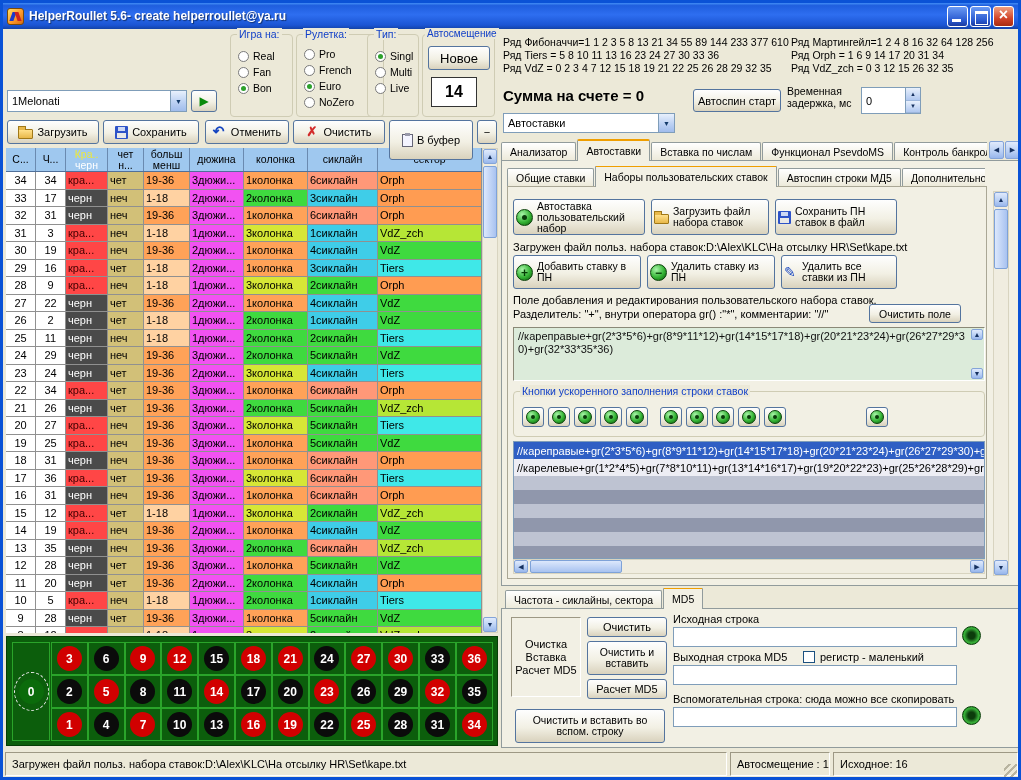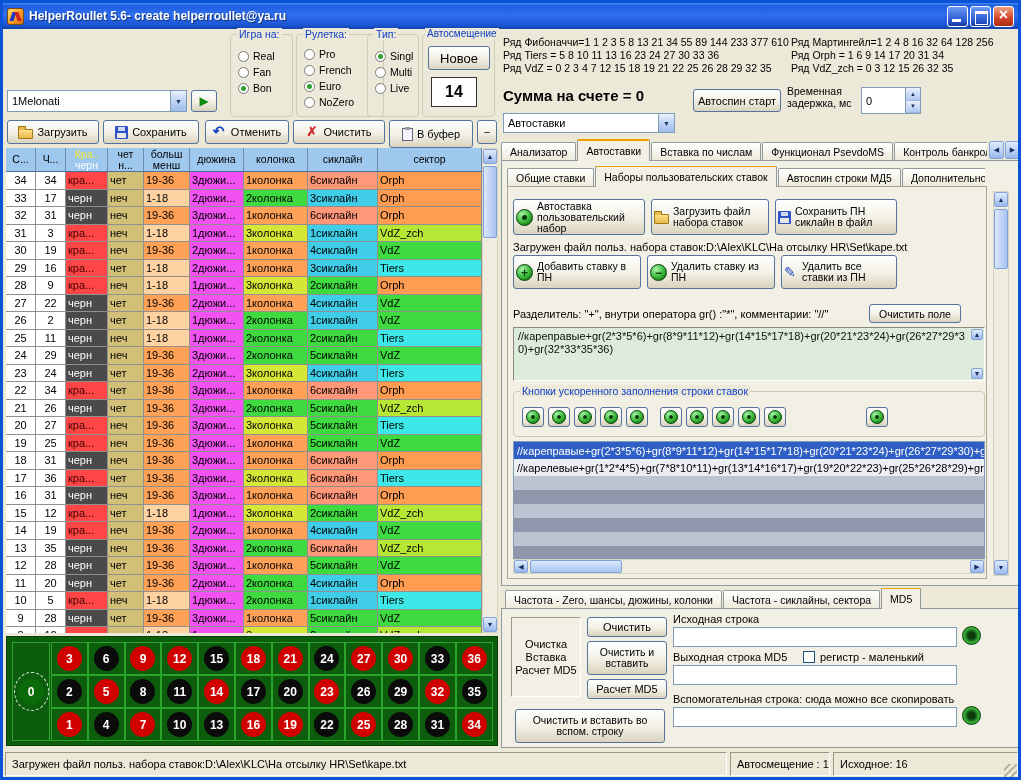--- a/index.html
+++ b/index.html
@@ -715,38 +715,39 @@
   <div class="btn" style="left:510px;top:196px;width:132px;height:36px">
     <span class="led led-rec"></span>
     <span class="btxt">Автоставка пользовательский набор</span>
   </div>
   <div class="btn" style="left:648px;top:196px;width:118px;height:36px">
     <span class="ic ic-open"></span>
     <span class="btxt">Загрузить файл набора ставок</span>
   </div>
   <div class="btn" style="left:772px;top:196px;width:122px;height:36px">
     <span class="ic ic-save"></span>
-    <span class="btxt">Сохранить ПН сиклайн в файл</span>
+    <span class="btxt">Сохранить ПН ставок в файл</span>
   </div>
 
   <span class="label" style="left:510px;top:238px">Загружен файл польз. набора ставок:D:\Alex\KLC\На отсылку HR\Set\kape.txt</span>
 
   <div class="btn" style="left:510px;top:252px;width:128px;height:34px">
     <span class="led led-plus"></span>
     <span class="btxt">Добавить ставку в ПН</span>
   </div>
   <div class="btn" style="left:644px;top:252px;width:128px;height:34px">
     <span class="led led-minus"></span>
     <span class="btxt">Удалить ставку из ПН</span>
   </div>
   <div class="btn" style="left:778px;top:252px;width:116px;height:34px">
     <span class="ic ic-edit"></span>
     <span class="btxt">Удалить все ставки из ПН</span>
   </div>
 
+  <span class="label" style="left:510px;top:291px">Поле добавления и редактирования пользовательского набора ставок.</span>
   <span class="label" style="left:510px;top:305px">Разделитель: "+", внутри оператора gr() :"*", комментарии: "//"</span>
   <div class="btn" style="left:866px;top:301px;width:92px;height:19px;font-size:10.5px">Очистить поле</div>
 
   <div class="field">//кареправые+gr(2*3*5*6)+gr(8*9*11*12)+gr(14*15*17*18)+gr(20*21*23*24)+gr(26*27*29*30)+gr(32*33*35*36)</div>
   <span class="sbtn ar-up" style="left:968px;top:326px;width:12px;height:11px"></span>
   <span class="sbtn ar-dn" style="left:968px;top:365px;width:12px;height:11px"></span>
 
   <div id="quick-grp" class="grp" style="left:510px;top:388px;width:472px;height:46px">
     <span class="grp-title">Кнопки ускоренного заполнения строки ставок</span>
   <div class="qbtn" style="left: 8px; top: 15px;">
@@ -800,21 +801,20 @@
     <span class="sbtn ar-rt" style="right:0;top:0;width:14px;height:13px"></span>
   </div>
 
   <div class="vscroll" style="left:990px;top:188px;width:16px;height:385px">
     <span class="sbtn ar-up" style="left:0;top:0;width:14px;height:15px"></span>
     <span class="sthumb" style="left:0;top:17px;width:14px;height:60px"></span>
     <span class="sbtn ar-dn" style="left:0;bottom:0;width:14px;height:15px"></span>
   </div>
 
   <div id="freq-tabrow" class="tabrow" style="left:502px;top:585px;width:516px;height:21px">
-      <div class="tab">Частота - Zero, шансы, дюжины, колонки</div>
       <div class="tab">Частота - сиклайны, сектора</div>
       <div class="tab active">MD5</div>
     </div>
   <div class="panel" style="left:498px;top:605px;width:520px;height:140px"></div>
 
   <div class="sidebox" style="left:508px;top:614px;width:70px;height:80px">Очистка Вставка Расчет MD5</div>
   <div class="btn" style="left:584px;top:614px;width:80px;height:20px">Очистить</div>
   <div class="btn wrapbtn" style="left:584px;top:638px;width:80px;height:34px;white-space:normal;text-align:center;font-size:10.5px;line-height:11px">Очистить и вставить</div>
   <div class="btn" style="left:584px;top:676px;width:80px;height:20px">Расчет MD5</div>
   <div class="btn wrapbtn" style="left:512px;top:706px;width:150px;height:34px;white-space:normal;text-align:center;font-size:10.5px;line-height:11px">Очистить и вставить во вспом. строку</div>
@@ -848,20 +848,20 @@
       <span>Сохранить</span>
     </div>
     <div class="btn" style="left: 202px; top: 117px; width: 84px; height: 24px;">
       <span class="ic ic-undo"></span>
       <span>Отменить</span>
     </div>
     <div class="btn" style="left: 290px; top: 117px; width: 92px; height: 24px;">
       <span class="ic ic-erase"></span>
       <span>Очистить</span>
     </div>
-    <div class="btn" style="left: 386px; top: 117px; width: 84px; height: 28px;">
+    <div class="btn" style="left: 386px; top: 117px; width: 84px; height: 40px;">
       <span class="ic ic-copy"></span>
       <span>В буфер</span>
     </div>
     <div class="btn" style="left: 474px; top: 117px; width: 20px; height: 24px;">
       <span>−</span>
     </div>
   </div>
 
 </body></html>

